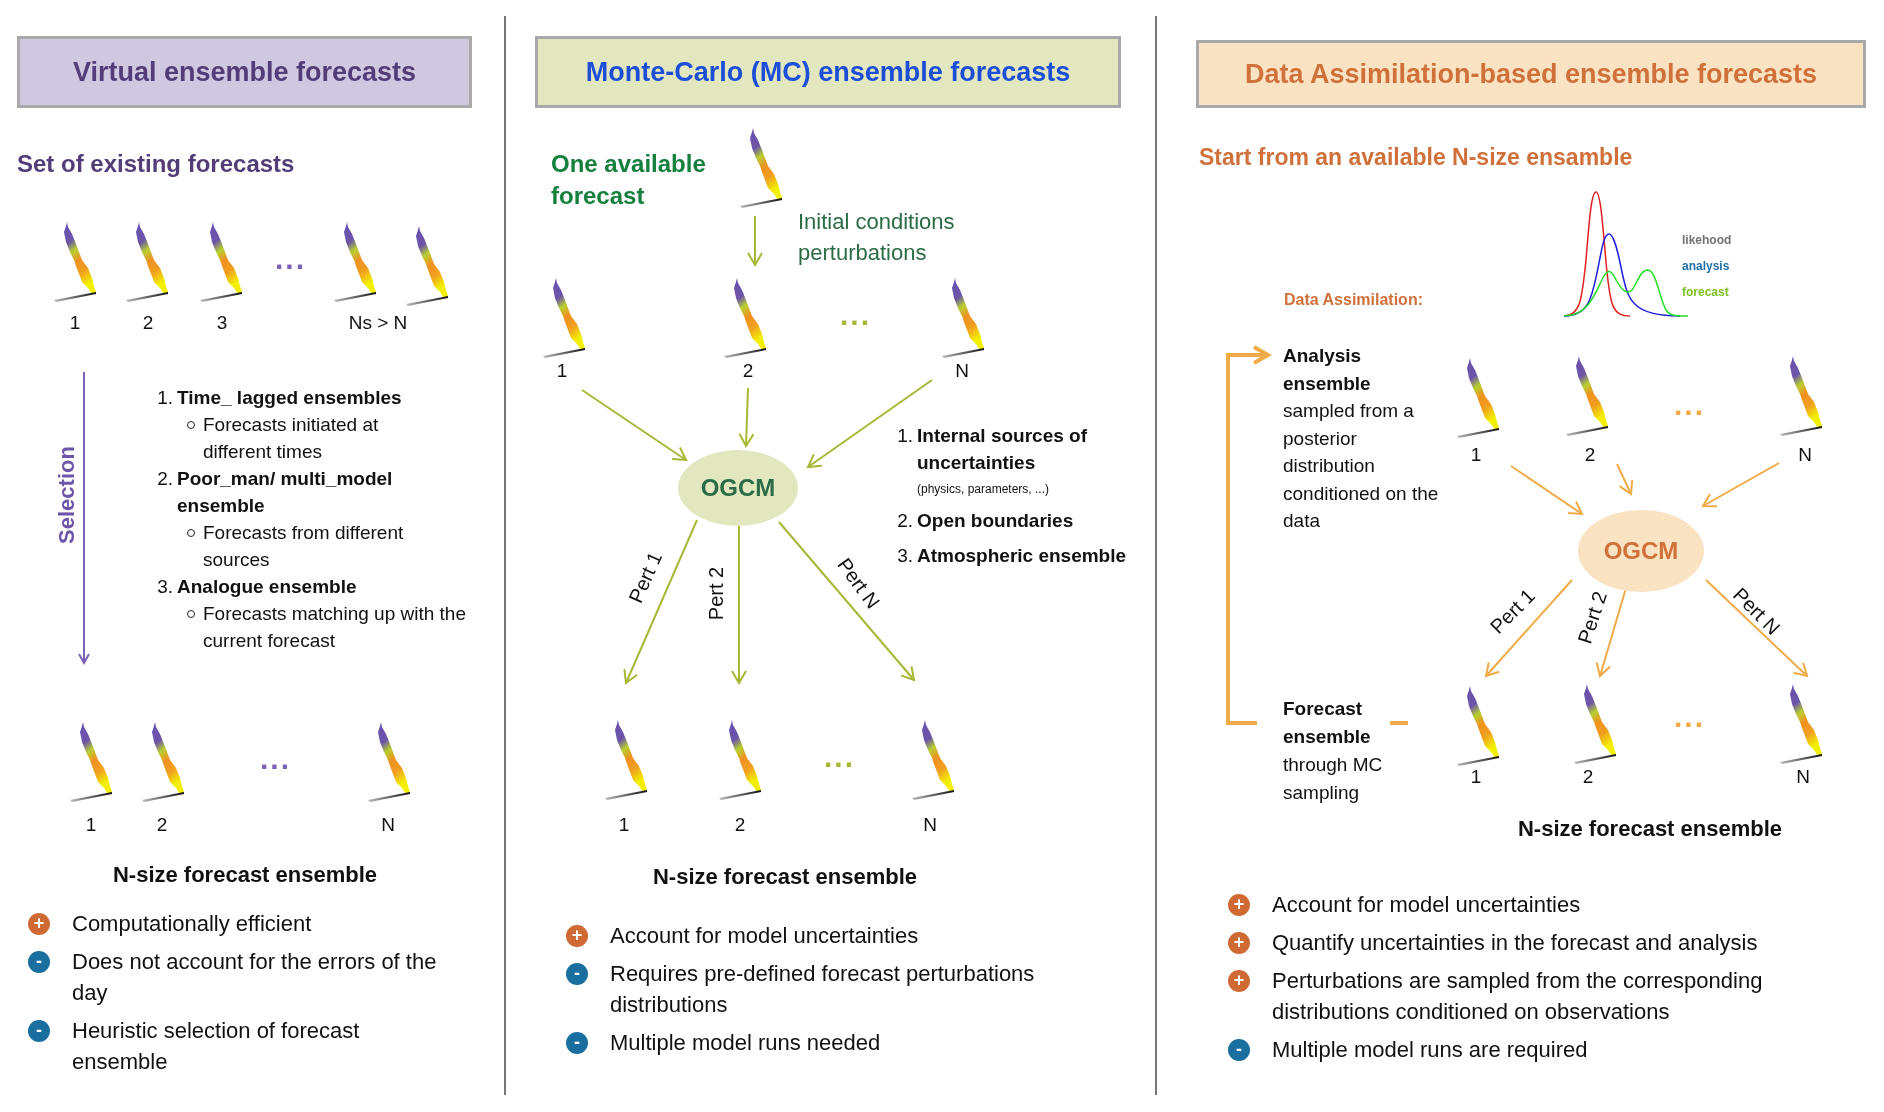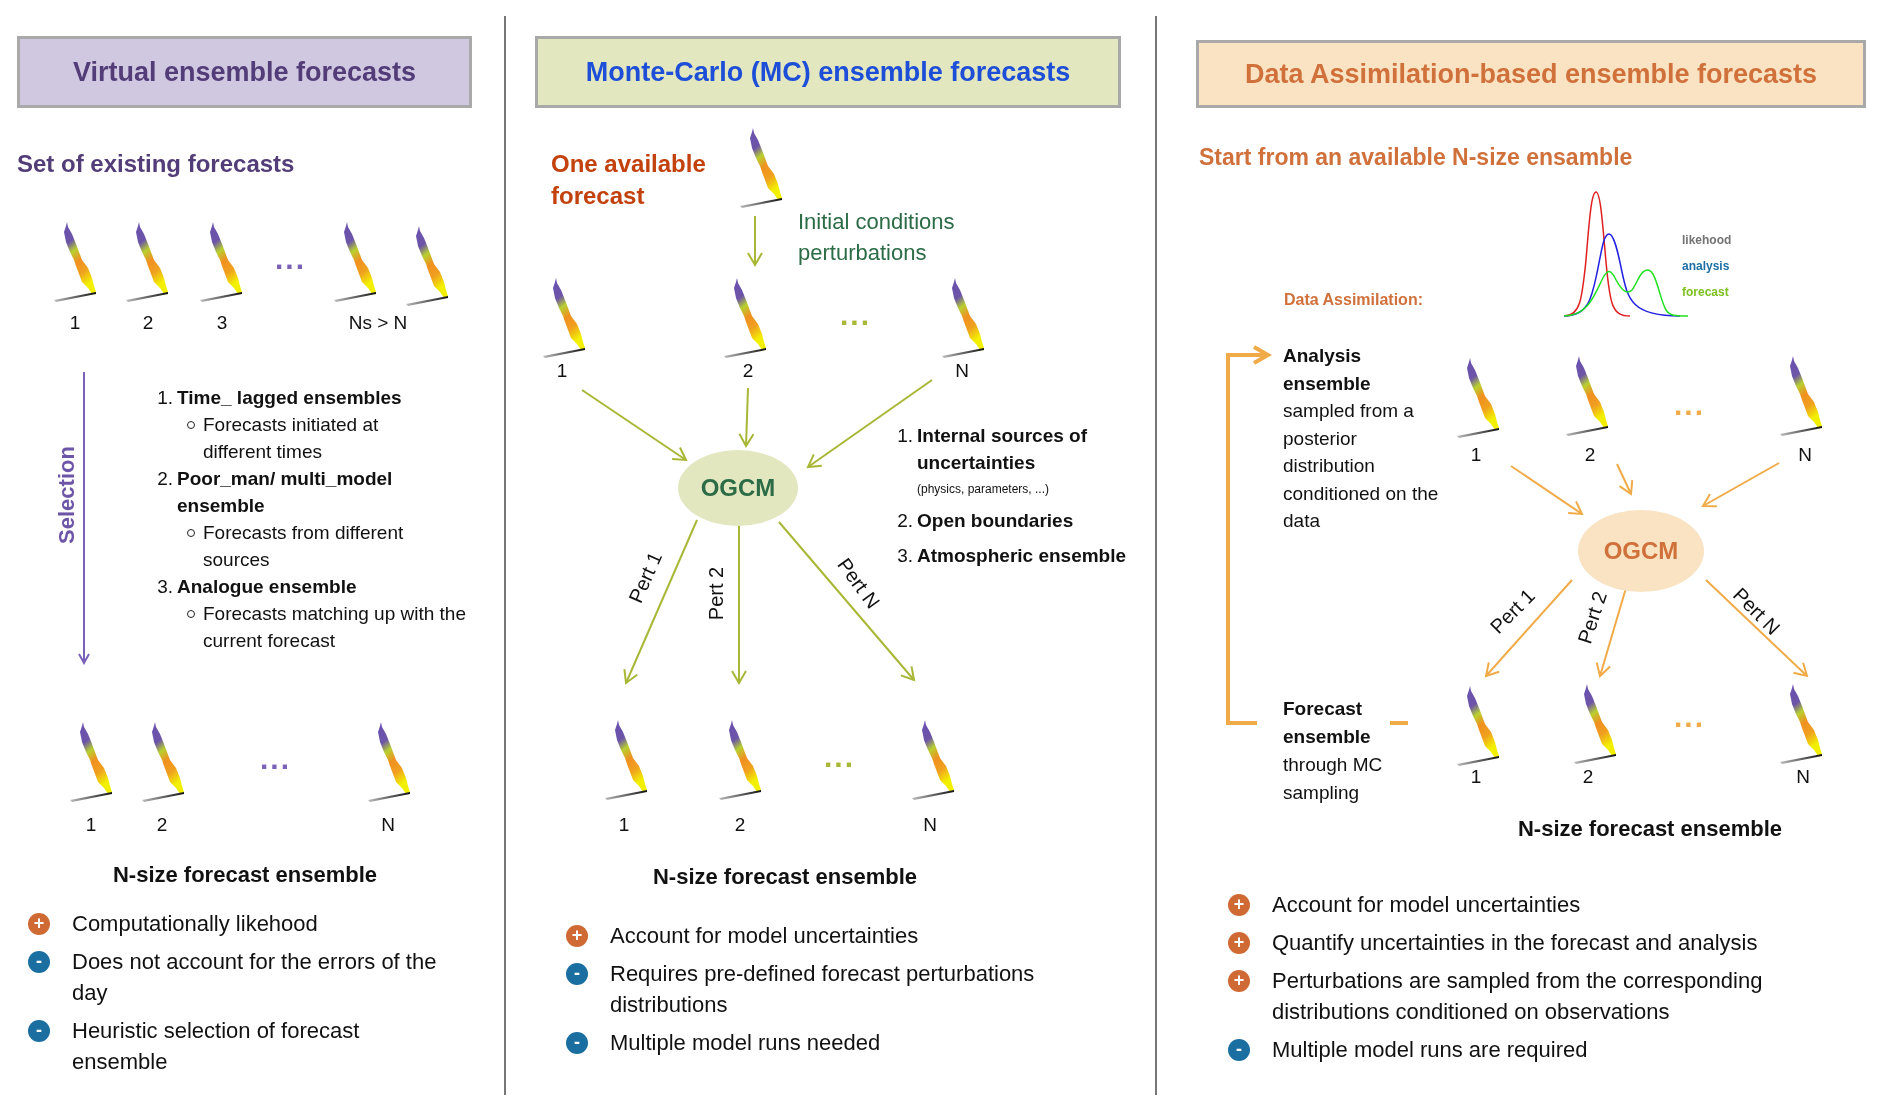--- a/index.html
+++ b/index.html
@@ -147,29 +147,29 @@
 <div class="dots" style="left:260px;top:742px;color:#7a62b8;">...</div>
 <svg class="fc" style="left:366px;top:722px;">
     <use href="#fcsym"></use>
   </svg>
 <div class="lbl" style="left:91px;top:814px;">1</div>
 <div class="lbl" style="left:162px;top:814px;">2</div>
 <div class="lbl" style="left:388px;top:814px;">N</div>
 <div class="cap" style="left:40px;top:862px;width:410px;">N-size forecast ensemble</div>
 
 <div class="pros" style="left:28px;top:908px;width:430px;">
-  <div class="row"><span class="ic plus">+</span><span>Computationally likehood</span></div>
+  <div class="row"><span class="ic plus">+</span><span>Computationally efficient</span></div>
   <div class="row"><span class="ic minus">-</span><span>Does not account for the errors of the day</span></div>
   <div class="row"><span class="ic minus">-</span><span>Heuristic selection of forecast ensemble</span></div>
 </div>
 
 <div class="hdr" style="left:535px;top:36px;width:586px;height:72px;background:#e3e7bf;color:#1d4ed8;align-items:center;">
   <span>Monte-Carlo (MC) ensemble forecasts</span>
 </div>
-<div class="sub" style="left:551px;top:148px;width:180px;color:#c2410c;">One available forecast</div>
+<div class="sub" style="left:551px;top:148px;width:180px;color:#15803d;">One available forecast</div>
 <svg class="fc" style="left:738px;top:128px;">
     <use href="#fcsym"></use>
   </svg>
 <div class="abs" style="left:798px;top:206px;width:190px;font-size:22px;line-height:31px;color:#2b6b45;">Initial conditions perturbations</div>
 
 <svg class="fc" style="left:541px;top:278px;">
     <use href="#fcsym"></use>
   </svg>
 <svg class="fc" style="left:722px;top:278px;">
     <use href="#fcsym"></use>

